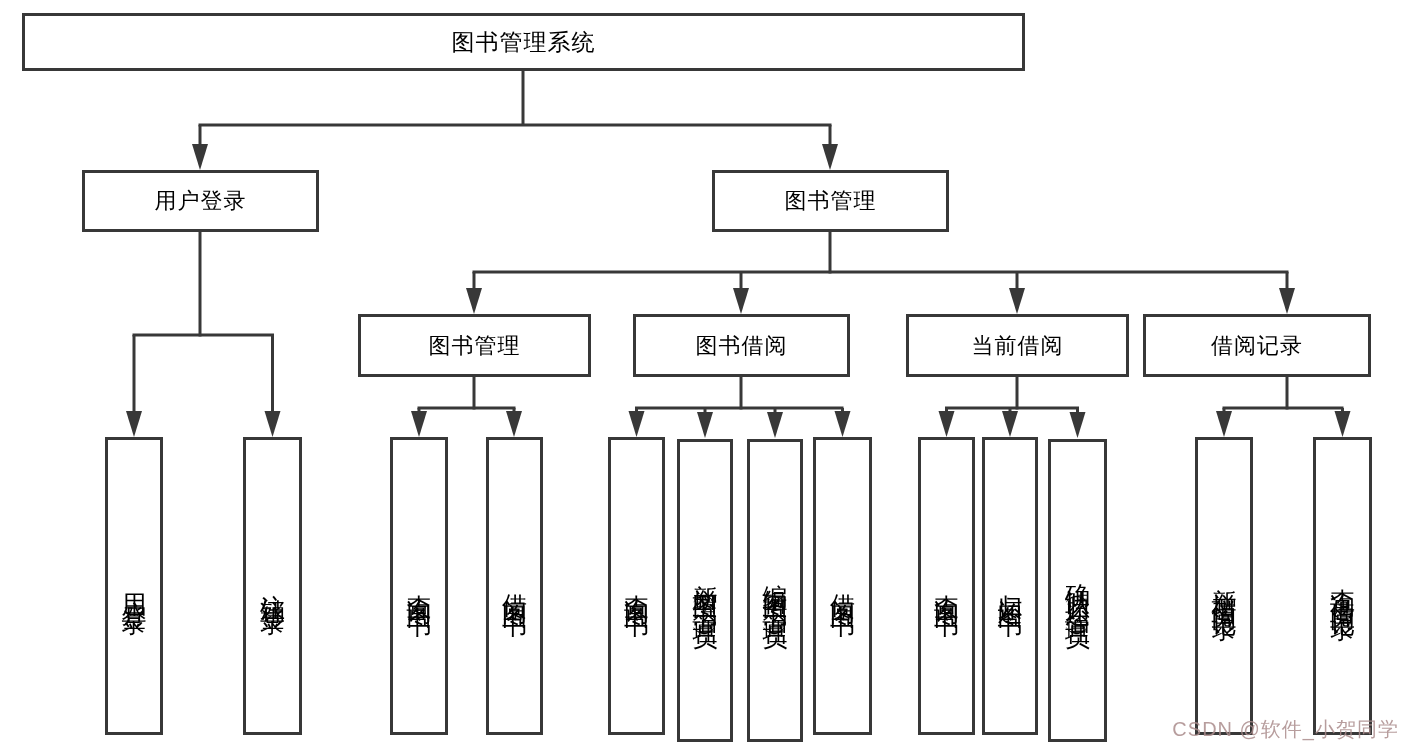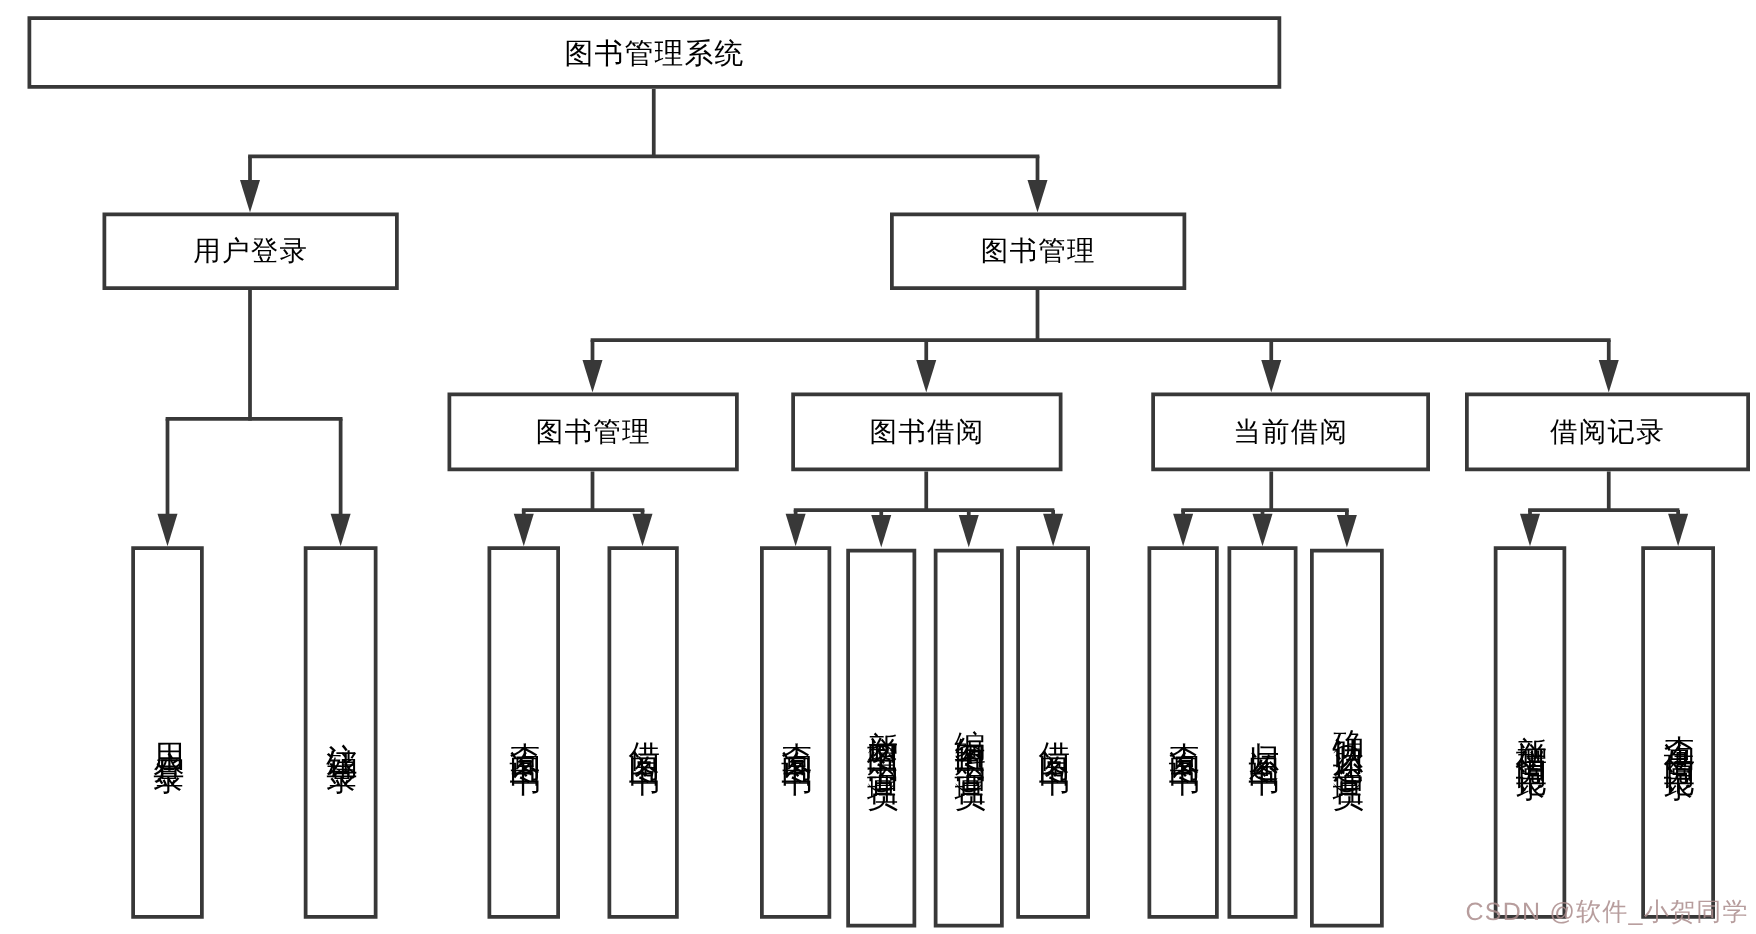--- a/index.html
+++ b/index.html
@@ -153,24 +153,24 @@
   <div class="node hnode" style="left:712px; top:170px; width:237px; height:62px;">
     <span>图书管理</span>
   </div>
 
   <div class="node hnode" style="left:358px; top:314px; width:233px; height:63px;">
     <span>图书管理</span>
   </div>
   <div class="node hnode" style="left:633px; top:314px; width:217px; height:63px;align-items:center;">
     <span>图书借阅</span>
   </div>
-  <div class="node hnode" style="left:906px; top:314px; width:223px; height:63px;margin-left:15px;">
+  <div class="node hnode" style="left:906px; top:314px; width:223px; height:63px;">
     <span>当前借阅</span>
   </div>
-  <div class="node hnode" style="left:1172px; top:314px; width:228px; height:63px;">
+  <div class="node hnode" style="left:1143px; top:314px; width:228px; height:63px;">
     <span>借阅记录</span>
   </div>
 
   <div class="node leaf" style="left:105px; top:437px; width:58px; height:298px;">
     <span>用户登录</span>
   </div>
   <div class="node leaf" style="left:243px; top:437px; width:59px; height:298px;">
     <span>注销登录</span>
   </div>
 

